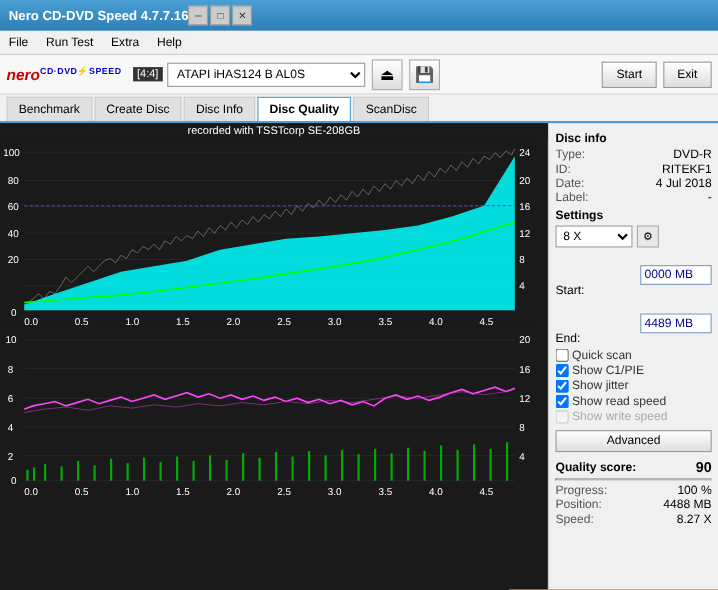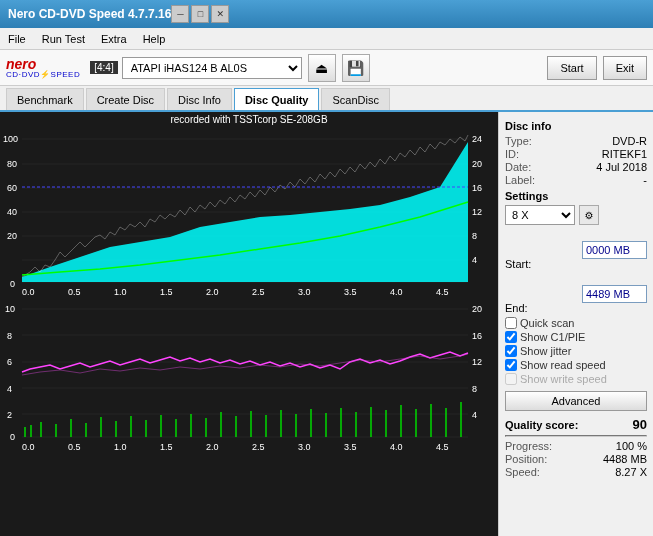--- a/index.html
+++ b/index.html
@@ -65,34 +65,34 @@
       background: #f8f8f8;
       border-bottom: 1px solid #ccc;
       display: flex;
       align-items: center;
       padding: 3px 6px;
       gap: 6px;
       height: 36px;
     }
     .nero-logo {
       display: flex;
-      flex-direction: column;
+      flex-direction: row;
       line-height: 1;
       margin-right: 4px;
     }
     .nero-logo-top {
       font-size: 14px;
       font-weight: bold;
       color: #cc0000;
       font-style: italic;
     }
     .nero-logo-bottom {
       font-size: 8px;
       color: #0000cc;
-      font-weight: normal;
+      font-weight: bold;
       letter-spacing: 0.5px;
     }
     .drive-select {
       display: flex;
       align-items: center;
       gap: 4px;
     }
     .drive-label {
       background: #333;
       color: white;

